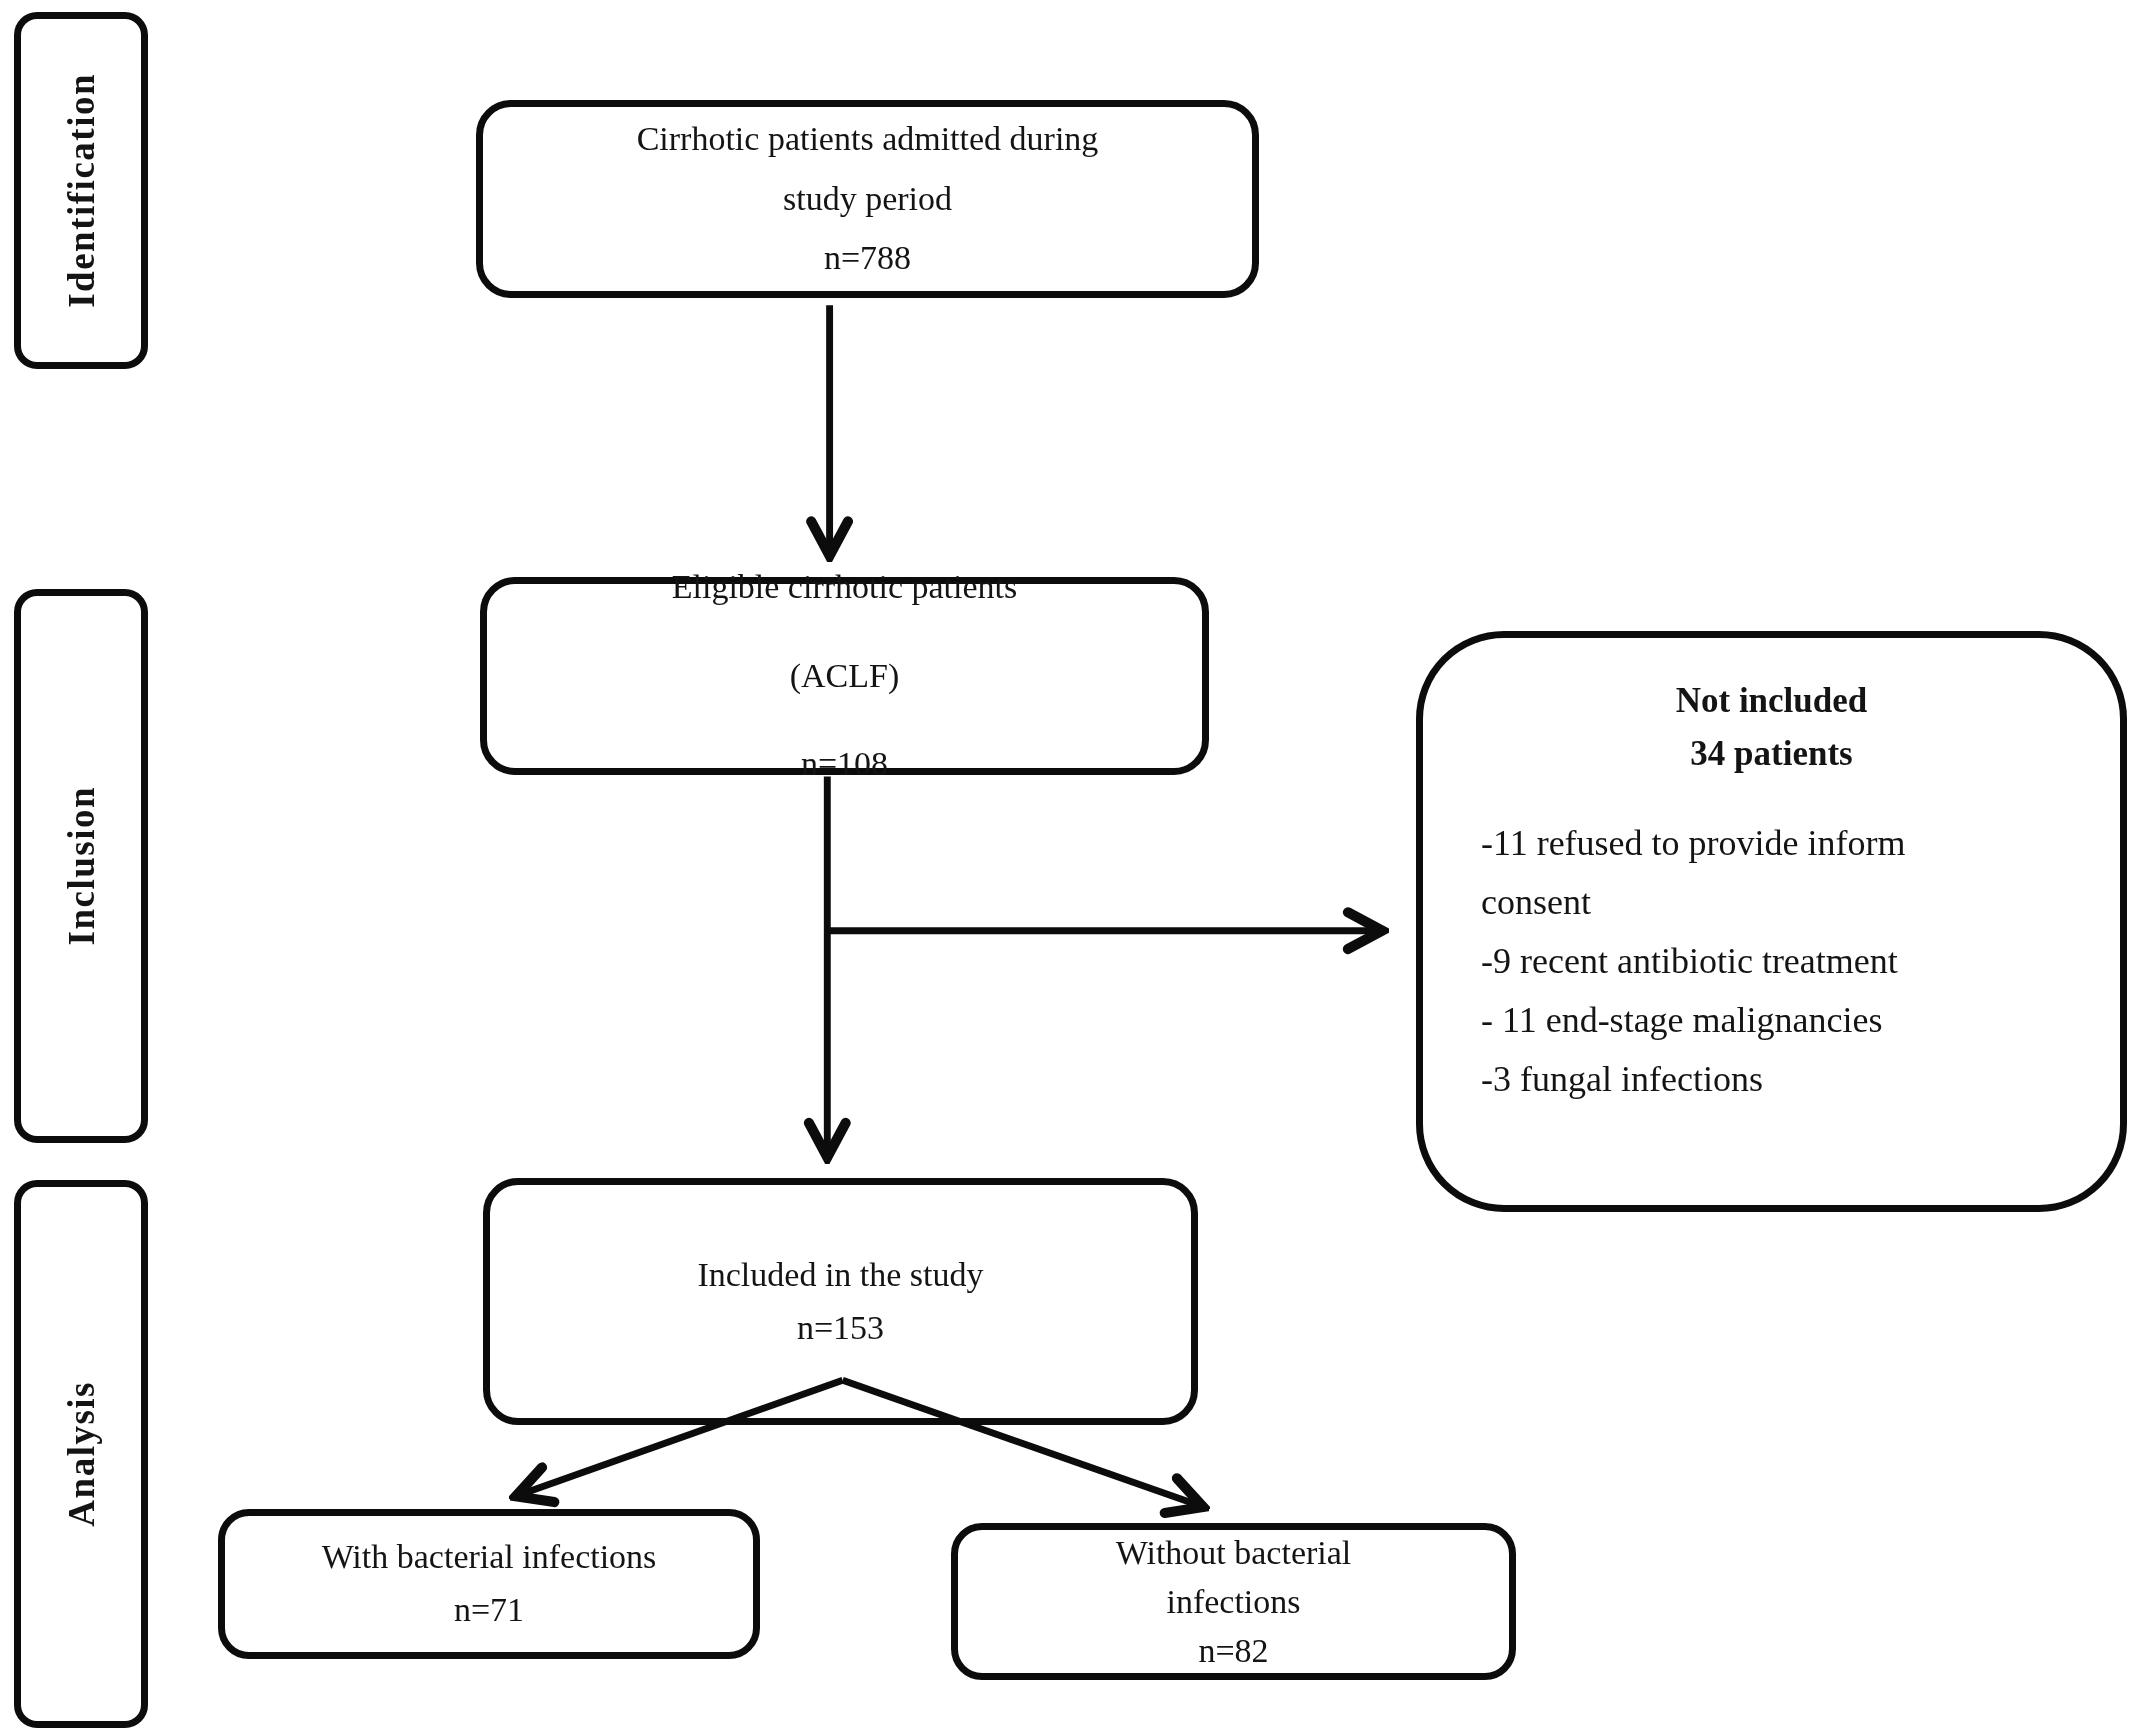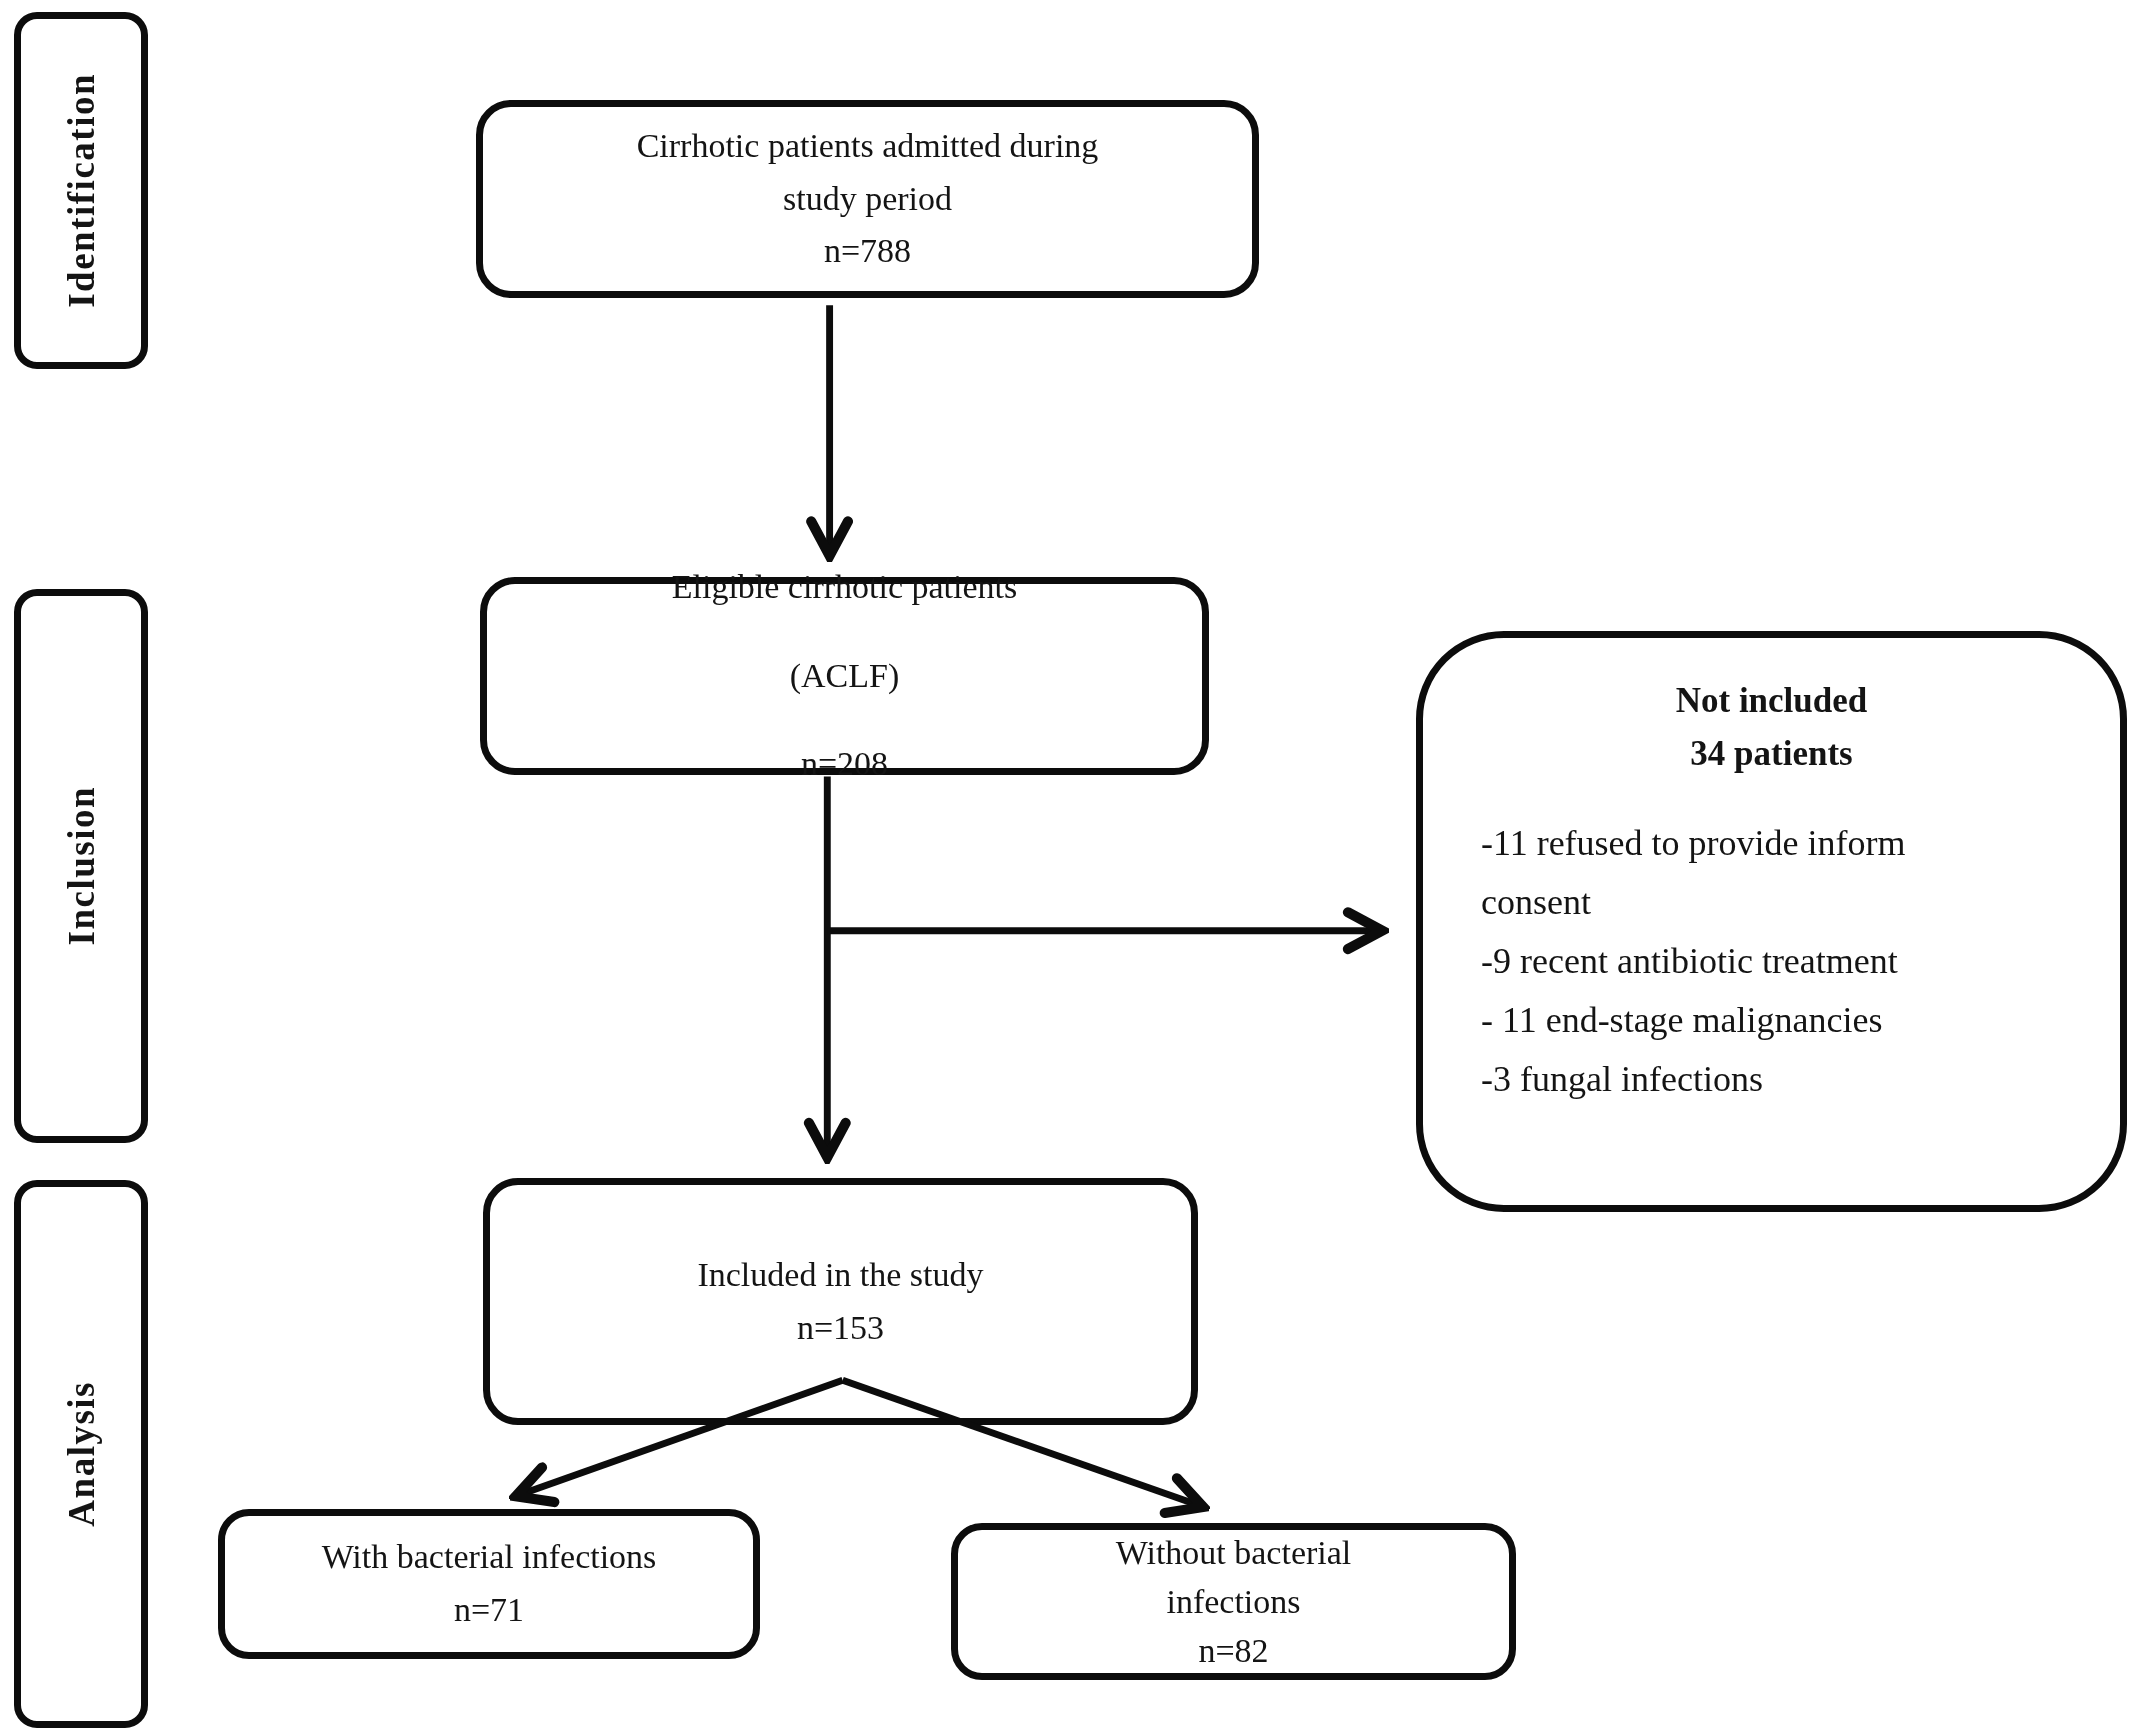--- a/index.html
+++ b/index.html
@@ -69,30 +69,30 @@
   <div class="stage" style="left:14px;top:11.5px;width:134px;height:357px;">
     <span class="stage-label">Identification</span>
   </div>
   <div class="stage" style="left:14px;top:589px;width:134px;height:554px;">
     <span class="stage-label">Inclusion</span>
   </div>
   <div class="stage" style="left:14px;top:1180px;width:134px;height:548px;">
     <span class="stage-label">Analysis</span>
   </div>
 
-  <div class="box" style="left:476px;top:100px;width:783px;height:198px;">
+  <div class="box" style="left:476px;top:100px;width:783px;height:198px;gap:7px;">
     <div>Cirrhotic patients admitted during</div>
     <div>study period</div>
     <div>n=788</div>
   </div>
 
   <div class="box" style="left:480px;top:577px;width:729px;height:198px;gap:36px;">
     <div>Eligible cirrhotic patients</div>
     <div>(ACLF)</div>
-    <div>n=208</div>
+    <div>n=108</div>
   </div>
 
   <div class="box exc" style="left:1416px;top:631px;width:711px;height:581px;">
     <div class="exc-title">Not included</div>
     <div class="exc-title">34 patients</div>
     <div class="exc-list">
       <div>-11 refused to provide inform consent</div>
       <div>-9 recent antibiotic treatment</div>
       <div>- 11 end-stage malignancies</div>
       <div>-3 fungal infections</div>

